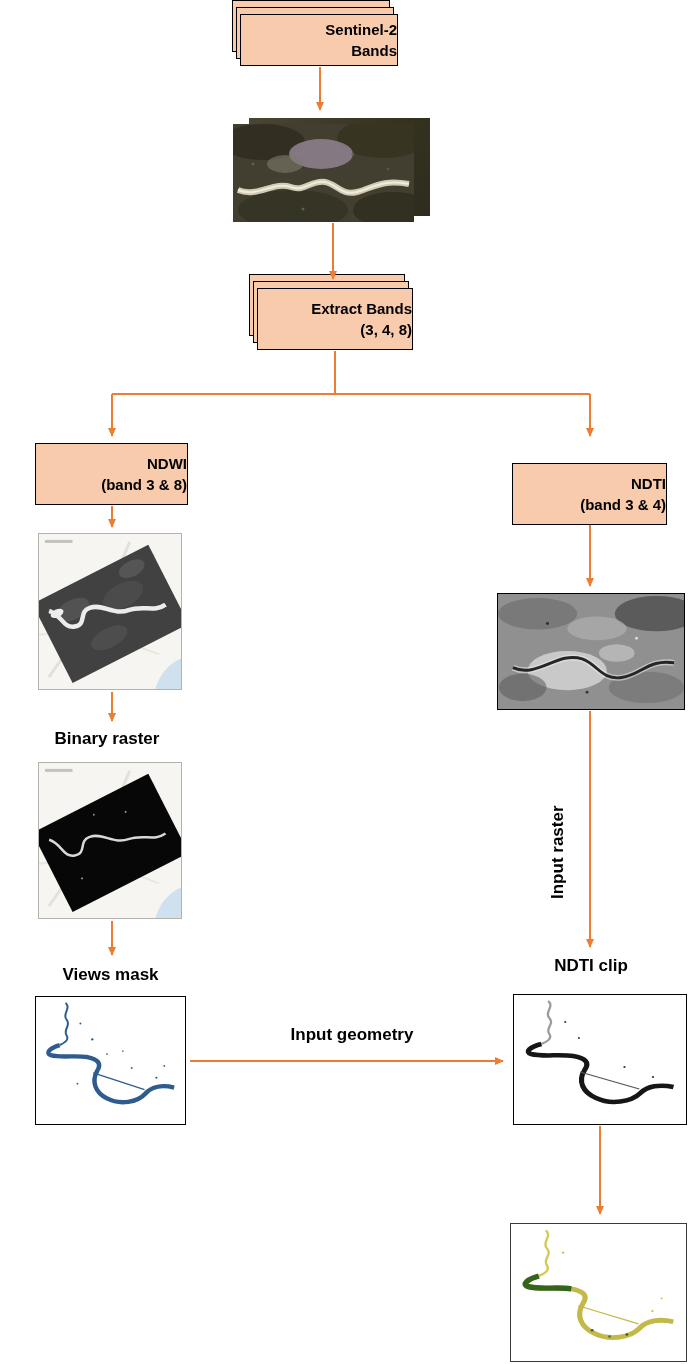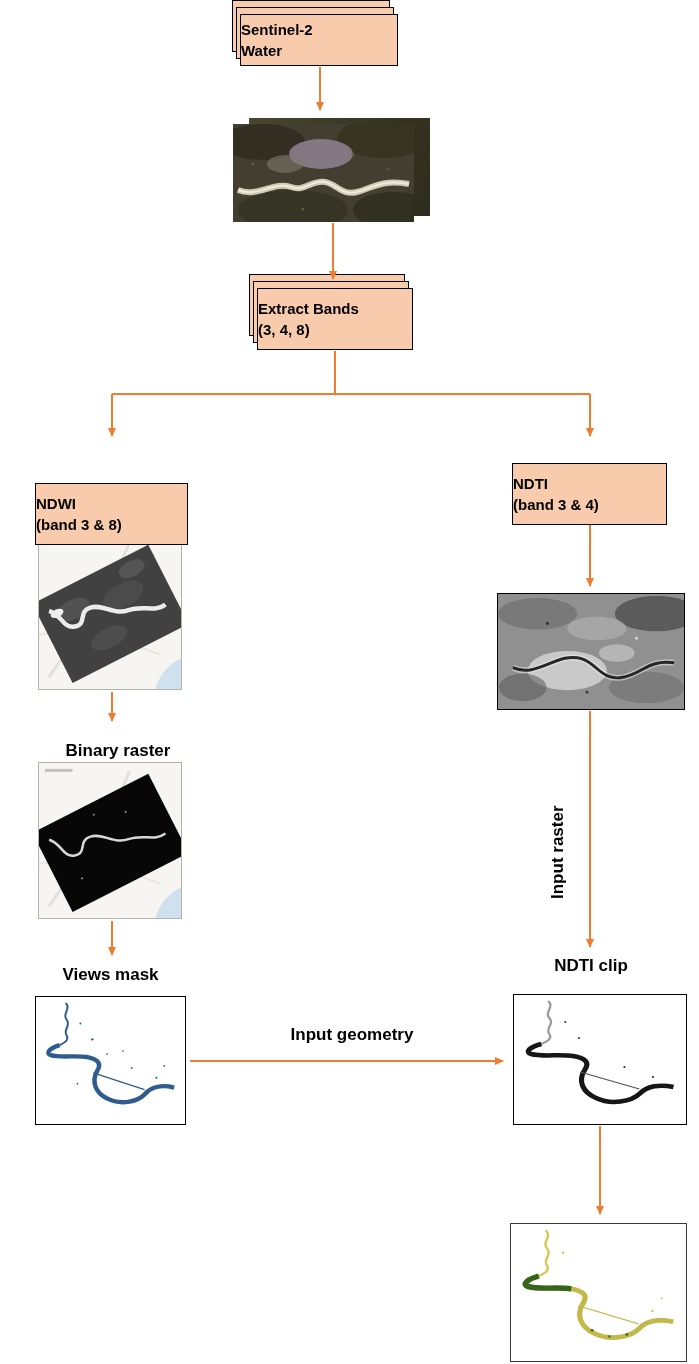--- a/index.html
+++ b/index.html
@@ -2,45 +2,45 @@
 <html><head>
 <meta charset="utf-8">
 <style>
   html,body{margin:0;padding:0;background:#ffffff;}
   #canvas{
     position:relative;width:699px;height:1364px;background:#ffffff;
     font-family:"Liberation Sans",sans-serif;color:#000;overflow:hidden;
   }
   
   .stackbox{position:absolute;background:#F8CBAD;border:1px solid #000;box-sizing:border-box;}
-  .boxmain{display:flex;flex-direction:column;align-items:flex-start;justify-content:center;
+  .boxmain{display:flex;flex-direction:column;align-items:flex-end;justify-content:center;
            font-weight:bold;font-size:15px;line-height:1.4;text-align:center;z-index:5;}
   .sent-s2{left:232px;top:0px;width:158px;height:52px;z-index:1;}
   .sent-s1{left:236px;top:7px;width:158px;height:52px;z-index:2;}
   .sent-m {left:240px;top:14px;width:158px;height:52px;}
   .ext-s2{left:249px;top:274px;width:156px;height:62px;z-index:1;}
   .ext-s1{left:253px;top:281px;width:156px;height:62px;z-index:2;}
   .ext-m {left:257px;top:288px;width:156px;height:62px;}
-  .ndwi-b{left:35px;top:443px;width:153px;height:62px;margin-top:40px;}
+  .ndwi-b{left:35px;top:443px;width:153px;height:62px;}
   .ndti-b{left:512px;top:443px;width:155px;height:62px;margin-top:20px;}
   
   .img{position:absolute;box-sizing:border-box;}
   .sat-back{left:249px;top:118px;width:181px;height:98px;z-index:1;
             background:linear-gradient(135deg,#4a4634 0%,#35321f 55%,#2e2c1e 100%);}
   .sat-main{left:233px;top:124px;width:181px;height:98px;z-index:2;}
   .ndwi-img{left:38px;top:533px;width:144px;height:157px;border:1px solid #b5b2ac;}
   .bin-img{left:38px;top:762px;width:144px;height:157px;border:1px solid #b5b2ac;}
   .mask-img{left:35px;top:996px;width:151px;height:129px;border:1px solid #000;}
   .ndti-img{left:497px;top:593px;width:188px;height:117px;border:1px solid #000;}
   .clip-img{left:513px;top:994px;width:174px;height:131px;border:1px solid #000;}
   .final-img{left:510px;top:1223px;width:177px;height:139px;border:1px solid #3a3a3a;}
   .img svg{display:block;width:100%;height:100%;}
   
   .flabel{position:absolute;font-weight:bold;font-size:17px;text-align:center;}
-  .lab-binary{left:46px;top:729px;width:144px;margin-top:12px;}
+  .lab-binary{left:35px;top:729px;width:144px;}
   .lab-mask{left:35px;top:965px;width:151px;}
   .lab-clip{left:497px;top:956px;width:188px;}
   .lab-geom{left:232px;top:1025px;width:240px;}
   .lab-raster{left:545px;top:785px;width:26px;height:135px;
               display:flex;align-items:center;justify-content:center;
               writing-mode:vertical-rl;transform:rotate(180deg);}
   
   #arrows{position:absolute;left:0;top:0;width:699px;height:1364px;z-index:4;pointer-events:none;}
 </style>
 </head>
@@ -68,21 +68,21 @@
       <path d="M590,711 L590,947" marker-end="url(#ah)"></path>
       <path d="M190,1061 L503,1061" marker-end="url(#ah)"></path>
       <path d="M600,1126 L600,1214" marker-end="url(#ah)"></path>
     </g>
   </svg>
 
   <div class="stackbox sent-s2"></div>
   <div class="stackbox sent-s1"></div>
   <div class="stackbox boxmain sent-m">
     <span>Sentinel-2</span>
-    <span>Water</span>
+    <span>Bands</span>
   </div>
 
   <div class="img sat-back"></div>
   <div class="img sat-main">
     <svg viewBox="0 0 181 98" preserveAspectRatio="none">
       <rect width="181" height="98" fill="#433f30"></rect>
       <ellipse cx="30" cy="18" rx="42" ry="18" fill="#2d2a1e" opacity="0.75"></ellipse>
       <ellipse cx="150" cy="14" rx="46" ry="20" fill="#35321f" opacity="0.8"></ellipse>
       <ellipse cx="60" cy="86" rx="55" ry="20" fill="#30301f" opacity="0.7"></ellipse>
       <ellipse cx="160" cy="86" rx="40" ry="18" fill="#2b2c1c" opacity="0.75"></ellipse>

